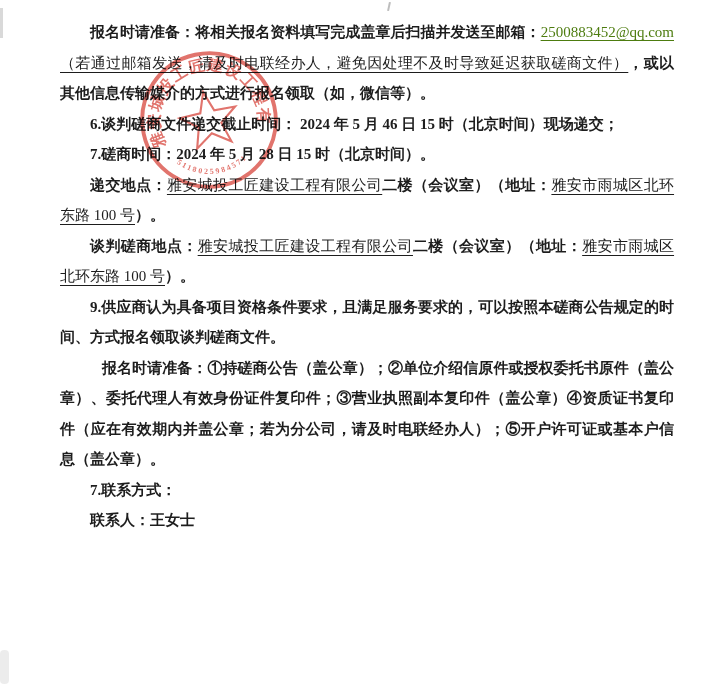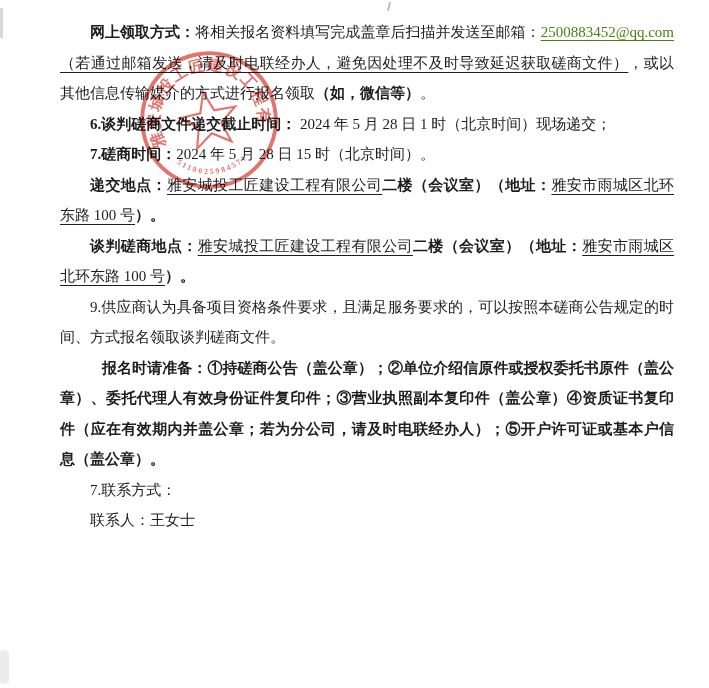--- a/index.html
+++ b/index.html
@@ -17,21 +17,21 @@
     font-size:15px;
     line-height:30.5px;
     color:#1d1d1d;
     text-align:justify;
   }
   .doc p{
     margin:0;
     text-indent:30px;
   }
   .doc p.hang{ text-indent:42px; }
-  .r{ font-weight:normal; }
+  .r{ font-weight:bold; }
   .b{ font-weight:bold; }
   .bu{
     font-weight:normal;
     text-decoration:underline;
     text-underline-offset:4px;
     text-decoration-thickness:1.4px;
   }
   .email{
     color:#4d7c0f;
     text-decoration:underline;
@@ -55,23 +55,23 @@
   .artifact{ position:absolute; background:#bdbdbd; }
   .artifact.a1{ left:388px;top:2px;width:2px;height:9px;transform:rotate(12deg); }
   .artifact.a2{ left:0;top:8px;width:3px;height:30px;background:#d9d9d9; }
   .artifact.a3{ left:0;top:650px;width:9px;height:34px;background:#e4e4e4;border-radius:4px;opacity:.7; }
 </style>
 </head>
 <body>
 
 <div class="doc">
 
-  <p><span class="b">网上领取方式：</span><span class="r">将相关报名资料填写完成盖章后扫描并发送至邮箱：</span><span class="email">2500883452@qq.com</span><span class="bu">（若通过邮箱发送，请及时电联经办人，避免因处理不及时导致延迟获取磋商文件）</span><span class="r">，或以其他信息传输媒介的方式进行报名领取</span><span class="b">（如，微信等）</span><span class="r">。</span></p>
+  <p><span class="b">报名时请准备：</span><span class="r">将相关报名资料填写完成盖章后扫描并发送至邮箱：</span><span class="email">2500883452@qq.com</span><span class="bu">（若通过邮箱发送，请及时电联经办人，避免因处理不及时导致延迟获取磋商文件）</span><span class="r">，或以其他信息传输媒介的方式进行报名领取</span><span class="b">（如，微信等）</span><span class="r">。</span></p>
 
-  <p><span class="b">6.谈判磋商文件递交截止时间：</span><span class="r"> 2024 年 5 月 28 日 1 时（北京时间）现场递交；</span></p>
+  <p><span class="b">6.谈判磋商文件递交截止时间：</span><span class="r"> 2024 年 5 月 46 日 15 时（北京时间）现场递交；</span></p>
 
   <p><span class="b">7.磋商时间：</span><span class="r">2024 年 5 月 28 日 15 时（北京时间）。</span></p>
 
 
   <p><span class="b">递交地点：</span><span class="bu">雅安城投工匠建设工程有限公司</span><span class="b">二楼（会议室）（地址：</span><span class="bu">雅安市雨城区北环东路 100 号</span><span class="b">）。</span></p>
 
   <p><span class="b">谈判磋商地点：</span><span class="bu">雅安城投工匠建设工程有限公司</span><span class="b">二楼（会议室）（地址：</span><span class="bu">雅安市雨城区北环东路 100 号</span><span class="b">）。</span></p>
 
   <p><span class="r">9.供应商认为具备项目资格条件要求，且满足服务要求的，可以按照本磋商公告规定的时间、方式报名领取谈判磋商文件。</span></p>
 

